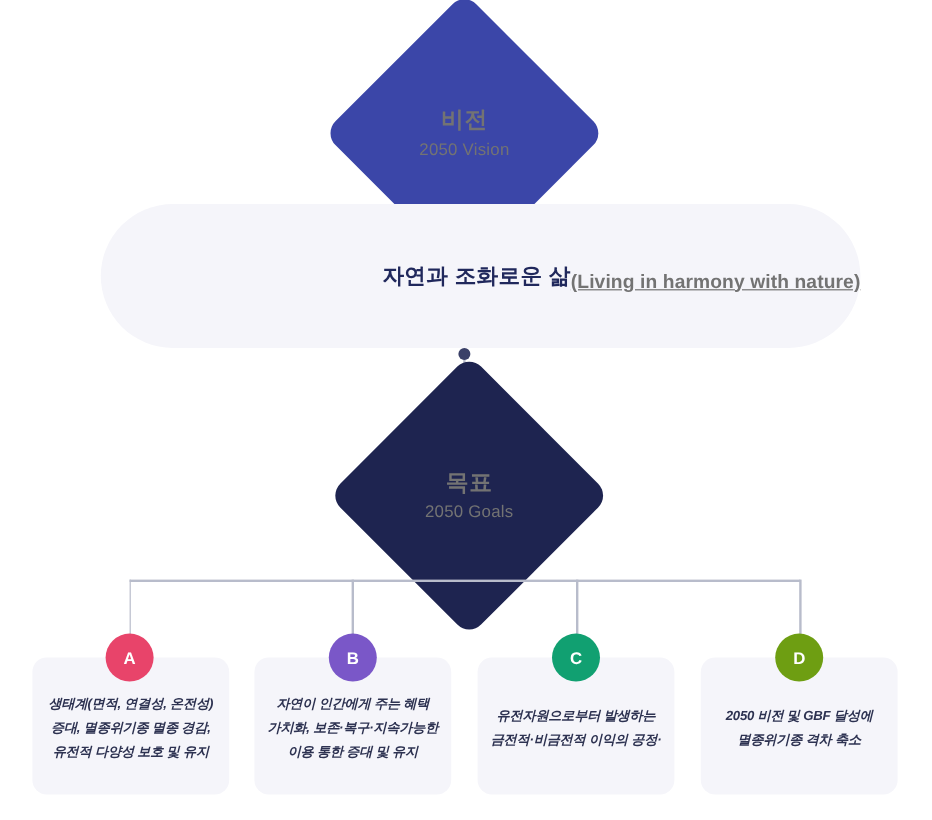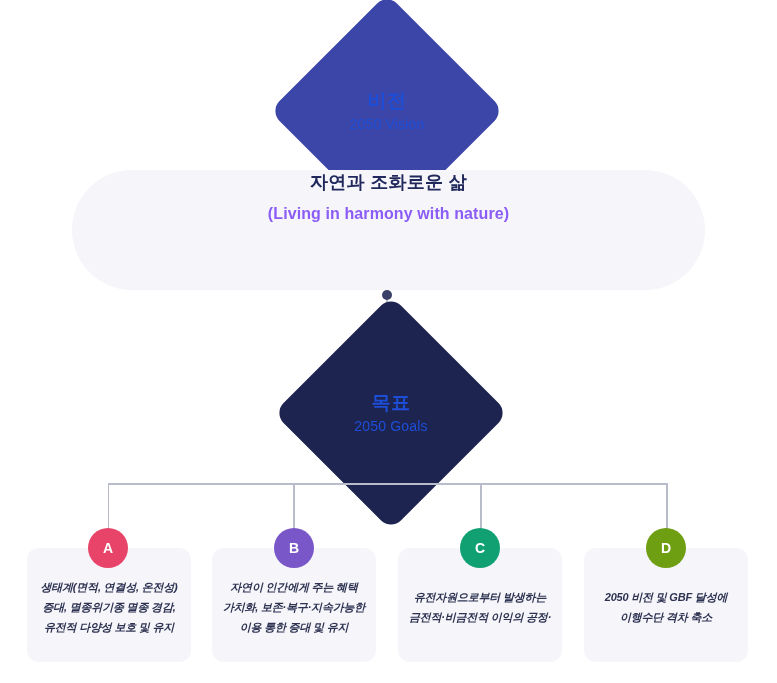--- a/index.html
+++ b/index.html
@@ -13,48 +13,48 @@
 
   
   .diamond-wrap { position:absolute; display:flex; align-items:center; justify-content:center; }
   .diamond-shape {
     position:absolute; inset:0;
     transform:rotate(45deg);
     border-radius:14px;
   }
   .diamond-text {
     position:relative; z-index:2;
-    text-align:center; color:#1d4ed8;
+    text-align:center; color:#737373;
     line-height:1.15;
   }
   #vision-diamond { left:304px; top:28px; width:166px; height:166px; }
   #vision-diamond .diamond-shape { background:#3B46A8; }
   .d-title-ko { font-size:19px; font-weight:bold; letter-spacing:0.5px; }
   .d-title-en { font-size:14px; font-weight:normal; margin-top:5px; letter-spacing:0.2px; }
 
   #goals-diamond { left:308px; top:330px; width:166px; height:166px; }
   #goals-diamond .diamond-shape { background:#1E2450; }
 
   
   #vision-banner {
     position:absolute;
-    left:72px; top:170px; width:633px; height:120px;
+    left:84px; top:170px; width:633px; height:120px;
     background:#F5F5FA;
     border-radius:60px;
-    display:flex; flex-direction:column;
-    align-items:center; justify-content:flex-start;
+    display:flex; flex-direction:row;
+    align-items:center; justify-content:flex-end;
     z-index:1;
   }
   .banner-ko {
     font-size:18px; font-weight:bold; color:#20285C;
     letter-spacing:0.3px;
   }
   .banner-en {
-    font-size:16px; font-weight:bold; color:#8b5cf6;
-    margin-top:11px; letter-spacing:0.1px;
+    font-size:16px; font-weight:bold; color:#737373;
+    margin-top:11px; letter-spacing:0.1px;text-decoration:underline;
   }
 
   
   #connector-dot {
     position:absolute;
     left:382px; top:290px;
     width:10px; height:10px;
     border-radius:50%;
     background:#3A4068;
     z-index:4;
@@ -162,18 +162,18 @@
     <div class="card-text">
       <div>유전자원으로부터 발생하는</div>
       <div>금전적·비금전적 이익의 공정·</div>
     </div>
   </div>
   <div class="badge" style="left:460px; background:#11A071;">C</div>
 
   <div class="card" style="left:584px;">
     <div class="card-text">
       <div>2050 비전 및 GBF 달성에</div>
-      <div>이행수단 격차 축소</div>
+      <div>멸종위기종 격차 축소</div>
     </div>
   </div>
   <div class="badge" style="left:646px; background:#6E9E12;">D</div>
 
 </div>
 
 </body></html>

